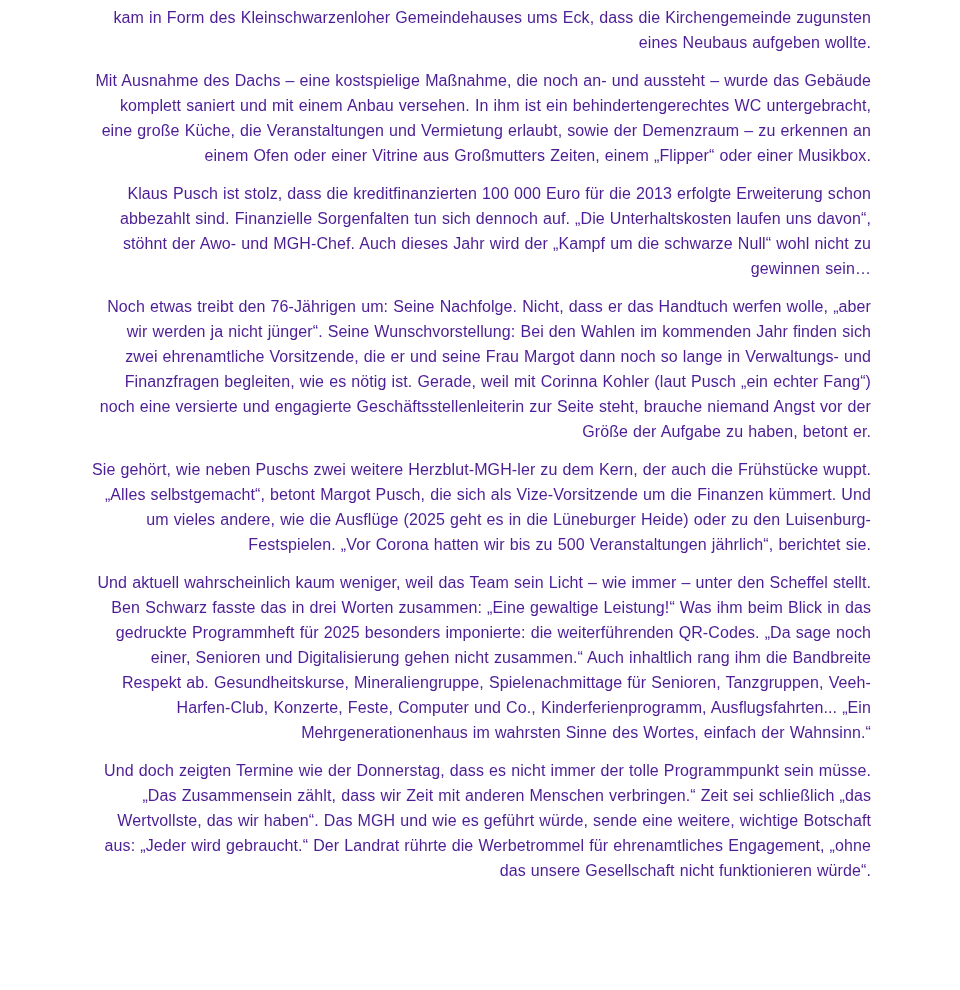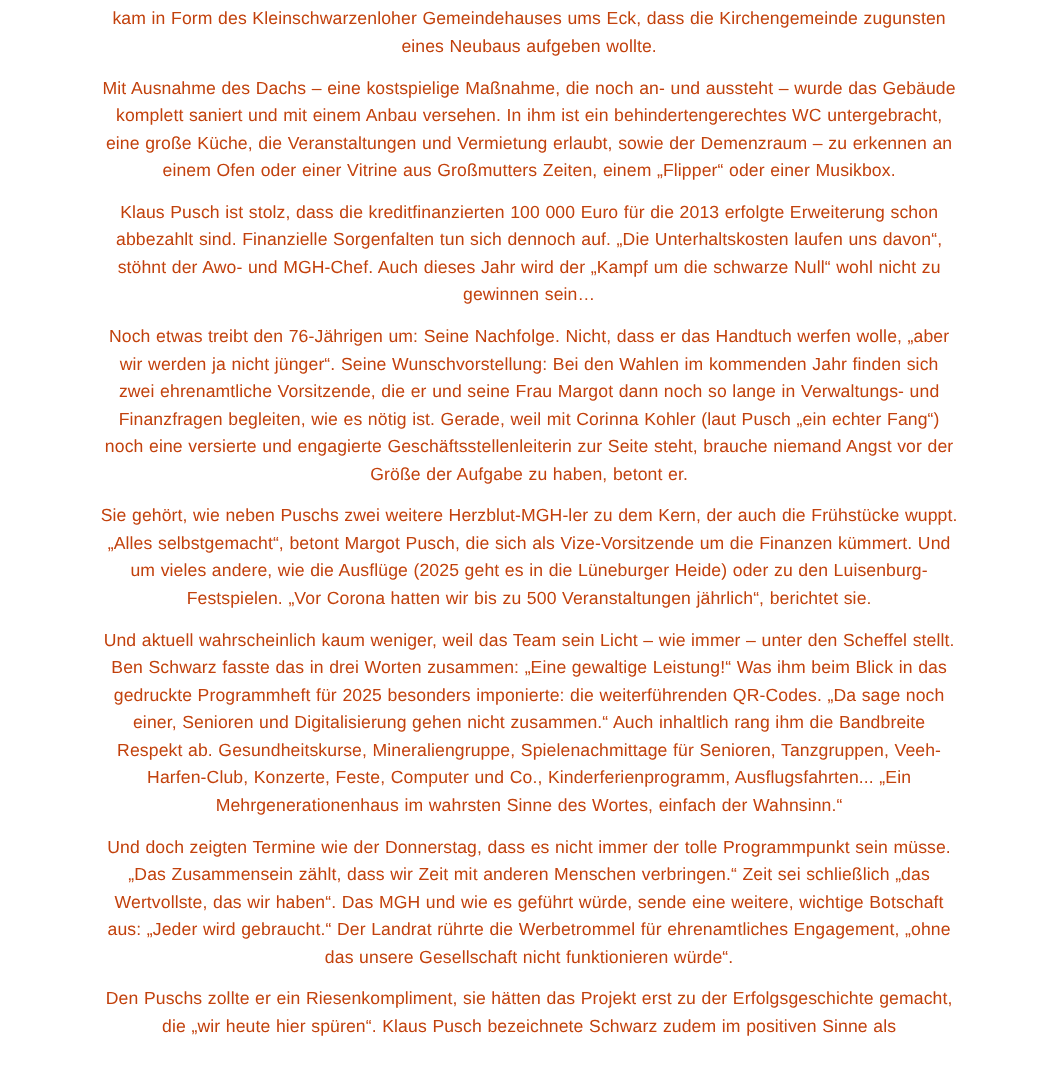--- a/index.html
+++ b/index.html
@@ -14,34 +14,33 @@
     margin: 0 auto;
     background: #ffffff;
     overflow: hidden;
     box-sizing: border-box;
     padding: 5px 89px 0 91px;
   }
   .doc-body p {
     font-family: "Liberation Sans", "DejaVu Sans", sans-serif;
     font-size: 16px;
     line-height: 25px;
-    color: #c2410c;
+    color: #4c1d95;
     margin: 0 0 13px 0;
-    text-align: center;
+    text-align: right;
     letter-spacing: 0.1px;
     word-spacing: 0.5px;
   }
 </style>
 </head>
 <body>
 
 <div class="page">
   <div class="doc-body">
     <p>kam in Form des Kleinschwarzenloher Gemeindehauses ums Eck, dass die Kirchengemeinde zugunsten eines Neubaus aufgeben wollte.</p>
     <p>Mit Ausnahme des Dachs – eine kostspielige Maßnahme, die noch an- und aussteht – wurde das Gebäude komplett saniert und mit einem Anbau versehen. In ihm ist ein behindertengerechtes WC untergebracht, eine große Küche, die Veranstaltungen und Vermietung erlaubt, sowie der Demenzraum – zu erkennen an einem Ofen oder einer Vitrine aus Großmutters Zeiten, einem „Flipper“ oder einer Musikbox.</p>
     <p>Klaus Pusch ist stolz, dass die kreditfinanzierten 100 000 Euro für die 2013 erfolgte Erweiterung schon abbezahlt sind. Finanzielle Sorgenfalten tun sich dennoch auf. „Die Unterhaltskosten laufen uns davon“, stöhnt der Awo- und MGH-Chef. Auch dieses Jahr wird der „Kampf um die schwarze Null“ wohl nicht zu gewinnen sein…</p>
     <p>Noch etwas treibt den 76-Jährigen um: Seine Nachfolge. Nicht, dass er das Handtuch werfen wolle, „aber wir werden ja nicht jünger“. Seine Wunschvorstellung: Bei den Wahlen im kommenden Jahr finden sich zwei ehrenamtliche Vorsitzende, die er und seine Frau Margot dann noch so lange in Verwaltungs- und Finanzfragen begleiten, wie es nötig ist. Gerade, weil mit Corinna Kohler (laut Pusch „ein echter Fang“) noch eine versierte und engagierte Geschäftsstellenleiterin zur Seite steht, brauche niemand Angst vor der Größe der Aufgabe zu haben, betont er.</p>
     <p>Sie gehört, wie neben Puschs zwei weitere Herzblut-MGH-ler zu dem Kern, der auch die Frühstücke wuppt. „Alles selbstgemacht“, betont Margot Pusch, die sich als Vize-Vorsitzende um die Finanzen kümmert. Und um vieles andere, wie die Ausflüge (2025 geht es in die Lüneburger Heide) oder zu den Luisenburg-Festspielen. „Vor Corona hatten wir bis zu 500 Veranstaltungen jährlich“, berichtet sie.</p>
     <p>Und aktuell wahrscheinlich kaum weniger, weil das Team sein Licht – wie immer – unter den Scheffel stellt. Ben Schwarz fasste das in drei Worten zusammen: „Eine gewaltige Leistung!“  Was ihm beim Blick in das gedruckte Programmheft für 2025 besonders imponierte: die weiterführenden QR-Codes. „Da sage noch einer, Senioren und Digitalisierung gehen nicht zusammen.“ Auch inhaltlich rang ihm die Bandbreite Respekt ab. Gesundheitskurse, Mineraliengruppe, Spielenachmittage für Senioren, Tanzgruppen, Veeh-Harfen-Club, Konzerte, Feste, Computer und Co., Kinderferienprogramm, Ausflugsfahrten... „Ein Mehrgenerationenhaus im wahrsten Sinne des Wortes, einfach der Wahnsinn.“</p>
     <p>Und doch zeigten Termine wie der Donnerstag, dass es nicht immer der tolle Programmpunkt sein müsse. „Das Zusammensein zählt, dass wir Zeit mit anderen Menschen verbringen.“ Zeit sei schließlich „das Wertvollste, das wir haben“. Das MGH und wie es geführt würde, sende eine weitere, wichtige Botschaft aus: „Jeder wird gebraucht.“ Der Landrat rührte die Werbetrommel für ehrenamtliches Engagement, „ohne das unsere Gesellschaft nicht funktionieren würde“.</p>
-    <p>Den Puschs zollte er ein Riesenkompliment, sie hätten das Projekt erst zu der Erfolgsgeschichte gemacht, die „wir heute hier spüren“. Klaus Pusch bezeichnete Schwarz zudem im positiven Sinne als</p>
   </div>
 </div>
 
 </body></html>

